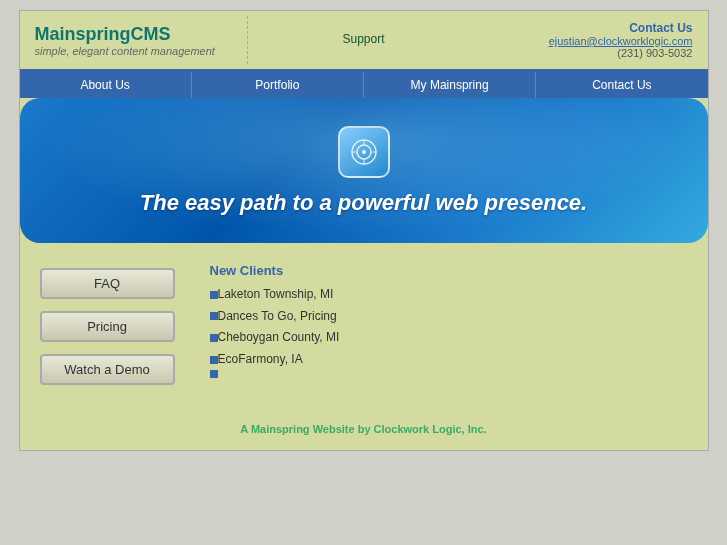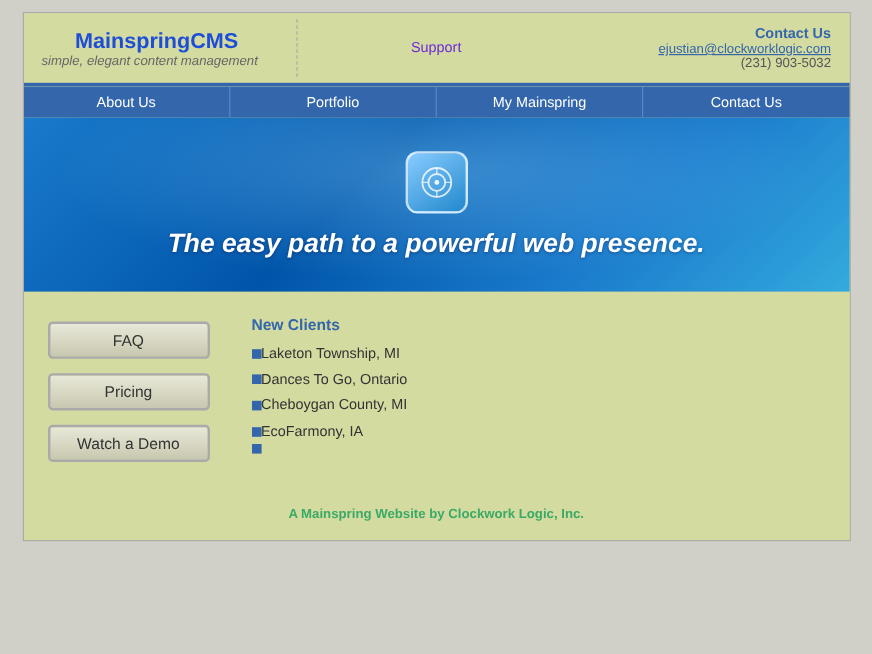--- a/index.html
+++ b/index.html
@@ -25,37 +25,36 @@
       background: #d4dba0;
       display: flex;
       align-items: center;
       padding: 10px 15px;
       border-bottom: 3px solid #3366aa;
     }
     .logo-area {
       flex: 1;
     }
     .logo-title {
-      color: #1d4ed8;
+      color: #0f766e;
       font-size: 18px;
       font-weight: bold;
-      margin-left: 28px;
     }
     .logo-subtitle {
       color: #666;
       font-size: 11px;
       font-style: italic;
     }
     .header-center {
       flex: 1;
       text-align: center;
     }
     .header-center a {
       display: block;
-      color: #6d28d9;
+      color: #14532d;
       text-decoration: none;
       font-size: 12px;
       line-height: 1.6;
     }
     .header-right {
       flex: 1;
       text-align: right;
     }
     .header-right .contact-title {
       color: #3366aa;
@@ -92,20 +91,21 @@
     
     .hero {
       background: linear-gradient(135deg, #1a7acc 0%, #0055aa 40%, #1a7acc 70%, #33aadd 100%);
       min-height: 145px;
       display: flex;
       flex-direction: column;
       align-items: center;
       justify-content: center;
       position: relative;
       overflow: hidden;
+      border-radius: 20px;
     }
     .hero::before {
       content: '';
       position: absolute;
       top: 0; left: 0; right: 0; bottom: 0;
       background: radial-gradient(ellipse at 50% 30%, rgba(150,220,255,0.35) 0%, transparent 65%);
     }
     .hero-icon {
       width: 52px;
       height: 52px;
@@ -269,21 +269,21 @@
     </div>
     <div class="right-content">
       <div class="new-clients-title">New Clients</div>
       <ul class="client-list">
         <li>
             <span class="client-bullet"></span>
             <span>Laketon Township, MI</span>
           </li>
         <li>
             <span class="client-bullet"></span>
-            <span>Dances To Go, Ontario</span>
+            <span>Dances To Go, Pricing</span>
           </li>
         <li>
             <span class="client-bullet"></span>
             <span>Cheboygan County, MI</span>
           </li>
         <li>
             <span class="client-bullet"></span>
             <span>EcoFarmony, IA</span>
           </li>
         <li>

